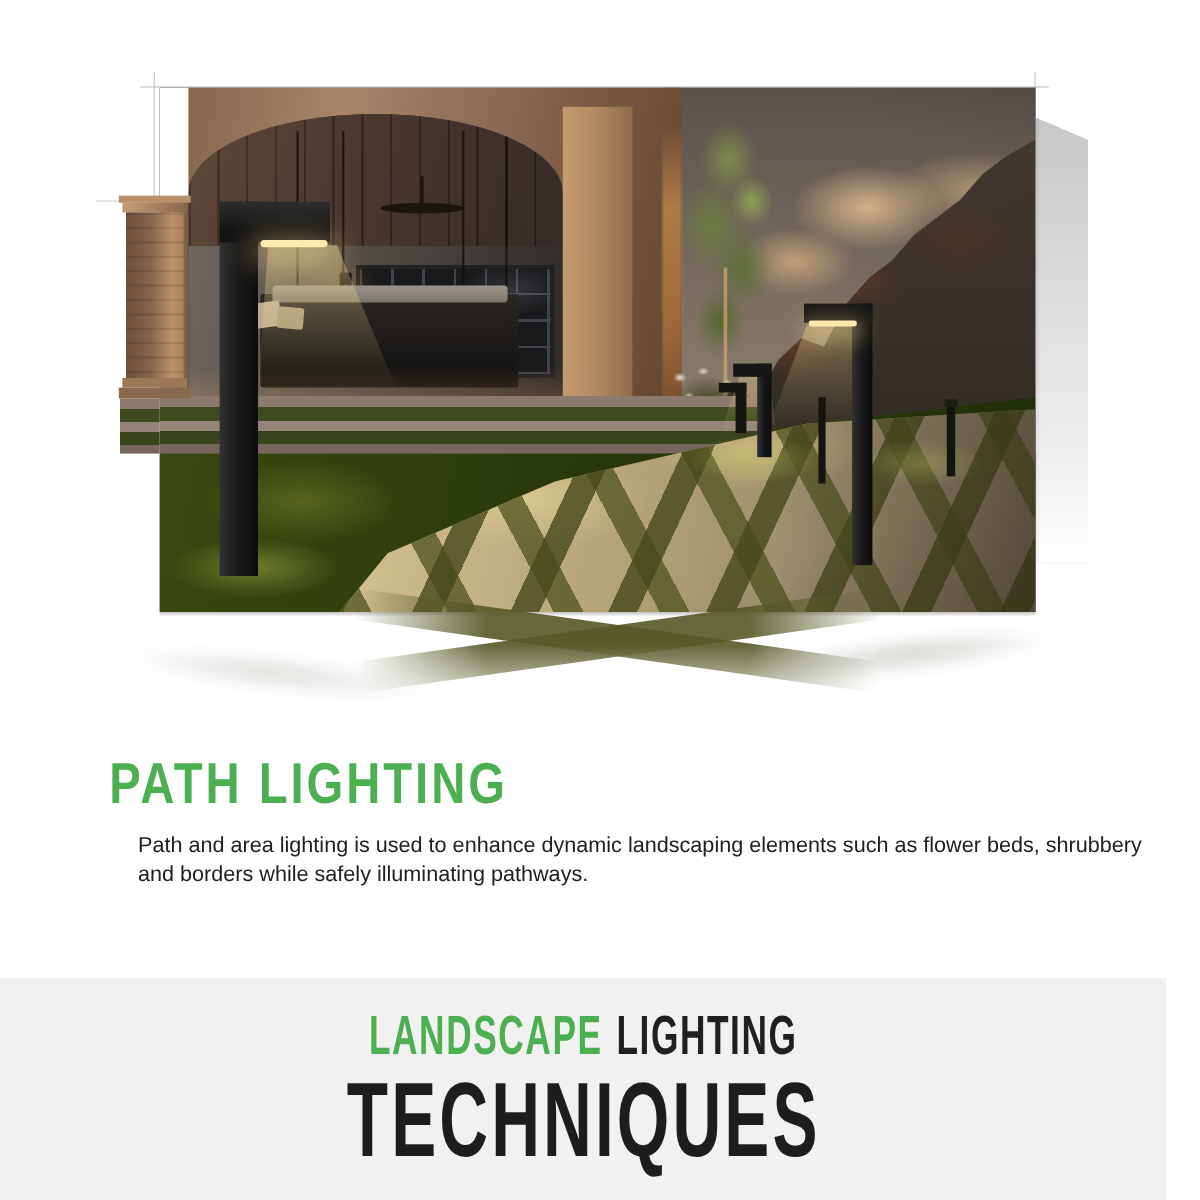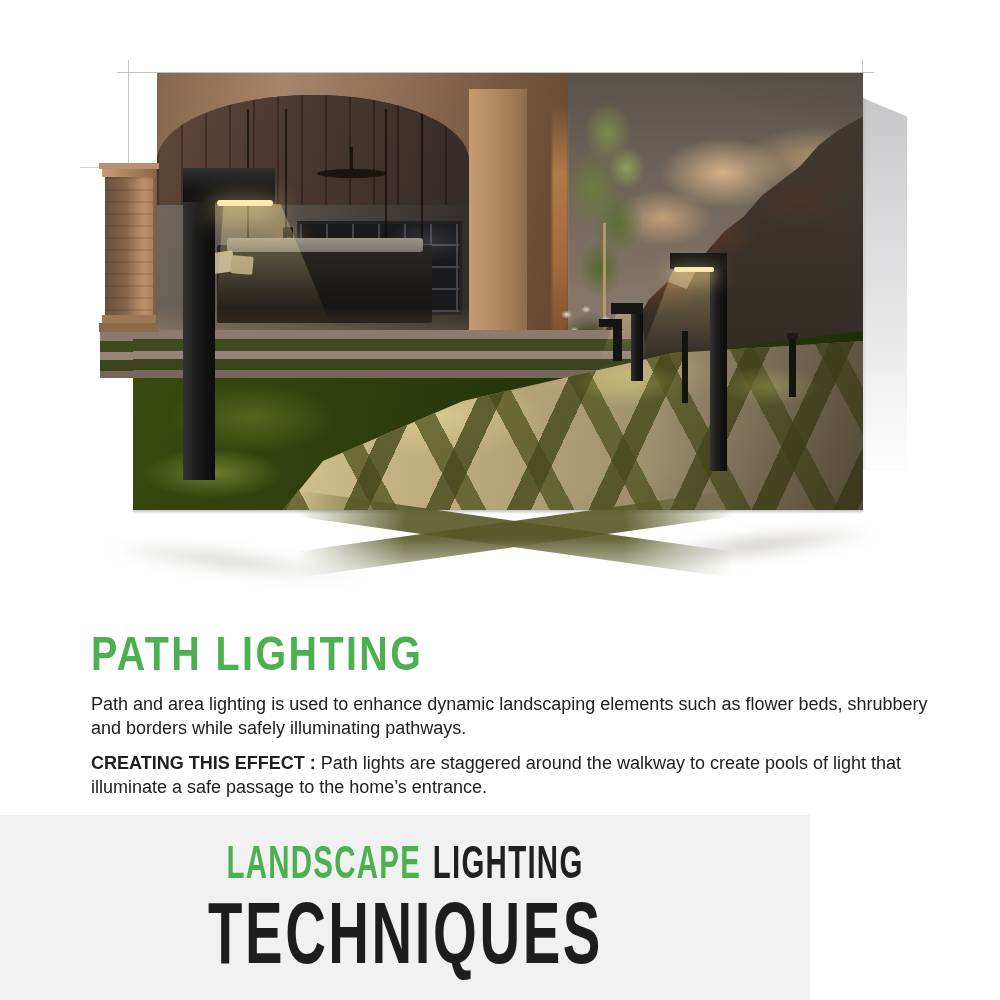--- a/index.html
+++ b/index.html
@@ -185,25 +185,25 @@
     background:radial-gradient(60% 50% at 60% 40%, rgba(120,115,100,.45), transparent 75%); }
   .xshadow.sr { left:640px; top:528px; width:280px; height:40px; transform:rotate(-7deg);
     background:radial-gradient(60% 50% at 40% 40%, rgba(120,115,100,.4), transparent 75%); }
   .xfade { position:absolute; left:60px; top:538px; width:900px; height:75px;
     background:linear-gradient(180deg, rgba(255,255,255,0) 0%, #ffffff 78%); }
 
   
   .content { position:absolute; left:91px; top:630px; width:862px; }
   .content h1 { font-size:48px; line-height:1; font-weight:bold; letter-spacing:3px;
     transform:scaleX(.82); transform-origin:left center; margin-bottom:14px; white-space:nowrap; }
-  .content p { font-size:18px; line-height:24px; margin-bottom:11px; }
+  .content p { font-size:18px; line-height:24px; margin-bottom:11px;margin-left:24px; }
   .content strong { font-weight:bold; }
 
   
-  .footer { position:absolute; left:0; top:815px; width:810px; height:185px;
+  .footer { position:absolute; left:0; top:815px; width:972px; height:185px;
     display:flex; flex-direction:column; align-items:center; }
   .brand-line { margin-top:24px; font-size:46px; font-weight:bold; letter-spacing:2px;
     transform:scaleX(.64); white-space:nowrap; line-height:1; }
   .brand-line .part1 { margin-right:18px; }
   .footer-title { margin-top:6px; font-size:88px; font-weight:bold; letter-spacing:4px;
     transform:scaleX(.64); white-space:nowrap; line-height:.95; }
 </style>
 </head>
 <body>
 
@@ -291,24 +291,20 @@
     <div class="xarm a1"></div>
     <div class="xarm a2"></div>
     <div class="xshadow sl"></div>
     <div class="xshadow sr"></div>
     <div class="xfade"></div>
   </div>
 
   <section class="content">
     <h1 style="color: rgb(76, 175, 80);">PATH LIGHTING</h1>
     <p style="color: rgb(32, 32, 32);">Path and area lighting is used to enhance dynamic landscaping elements such as flower beds, shrubbery and borders while safely illuminating pathways.</p>
-    <p style="color: rgb(32, 32, 32);">
-      <strong>CREATING THIS EFFECT :</strong>
-      <span>Path lights are staggered around the walkway to create pools of light that illuminate a safe passage to the home’s entrance.</span>
-    </p>
   </section>
 
   <footer class="footer" style="background: rgb(241, 241, 242);">
     <div class="brand-line">
       <span class="part1" style="color: rgb(76, 175, 80);">LANDSCAPE</span><span class="part2" style="color: rgb(32, 32, 32);">LIGHTING</span>
     </div>
     <div class="footer-title" style="color: rgb(29, 29, 29);">TECHNIQUES</div>
   </footer>
 
 </div>

